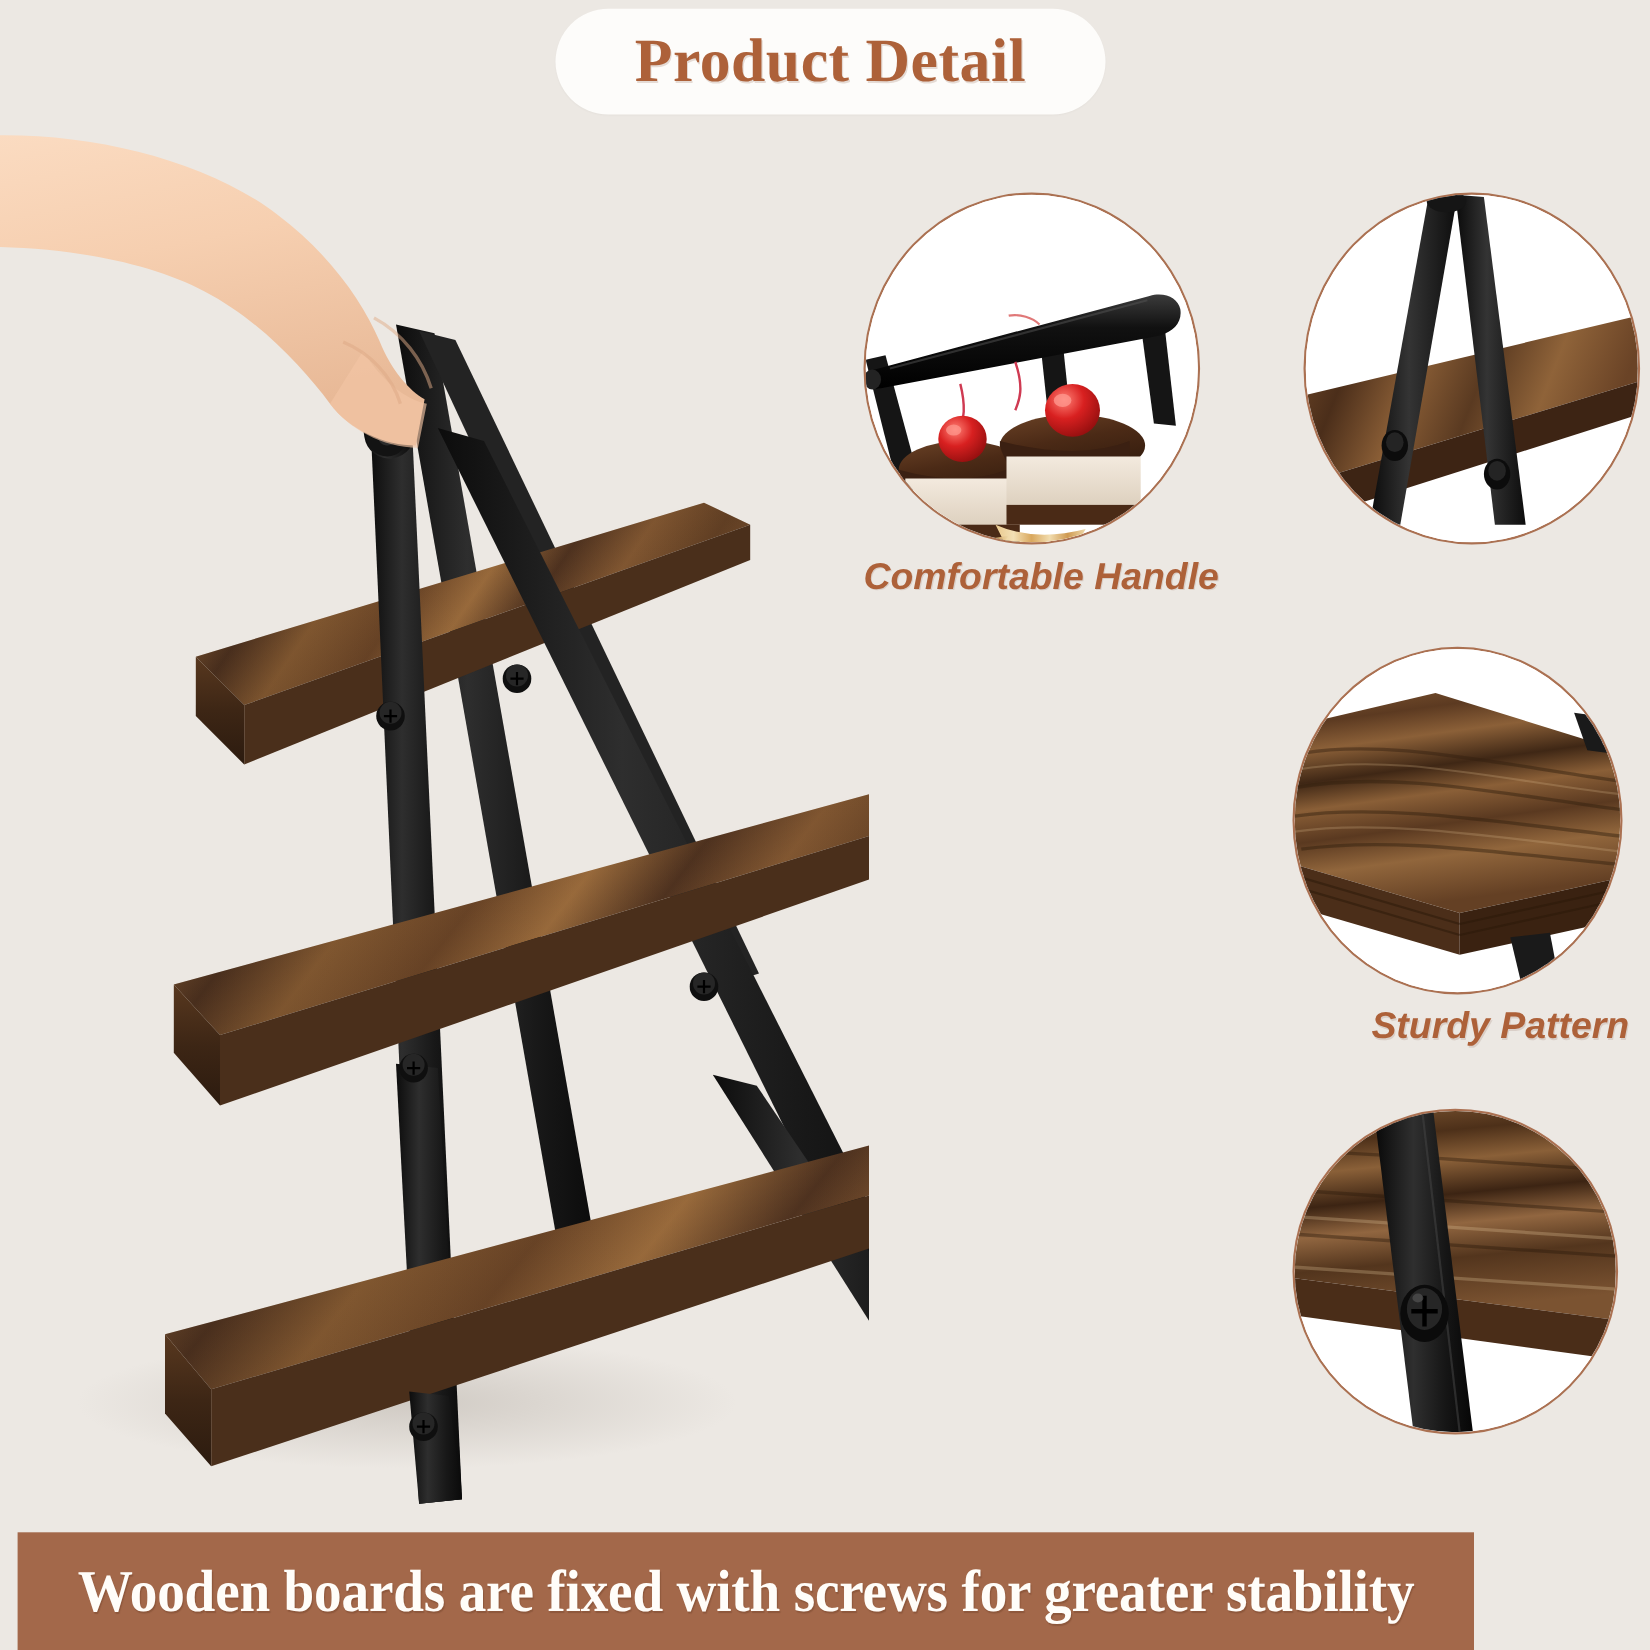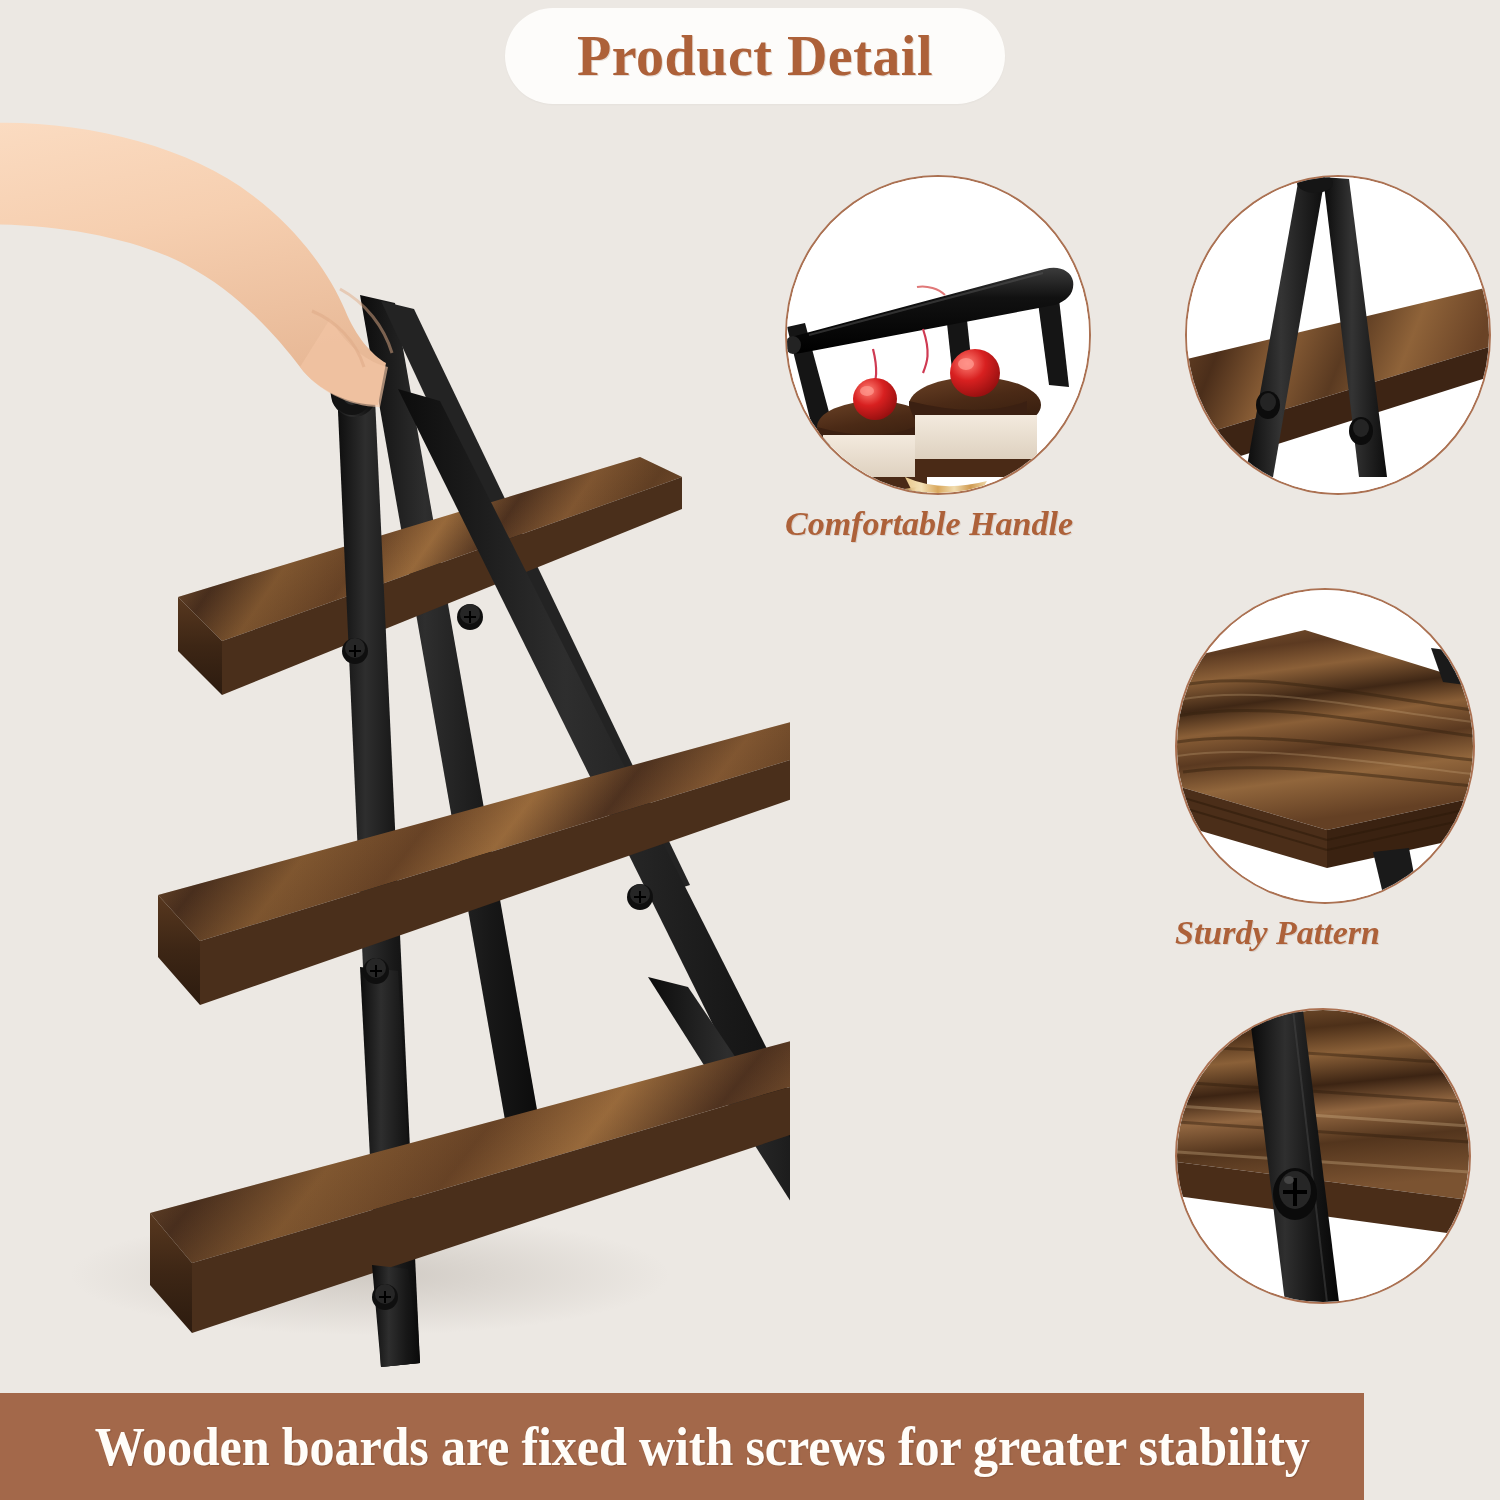--- a/index.html
+++ b/index.html
@@ -22,23 +22,23 @@
   }
   .title-pill span{
     font-family:"Liberation Serif",serif;
     font-weight:bold;font-size:56px;letter-spacing:.5px;
     color:#ad6139;
     text-shadow:1px 1px 0 rgba(120,70,45,.18);
   }
 
   
   .banner{
-    position:absolute;left:0;top:1393px;width:1324px;height:107px;
+    position:absolute;left:16px;top:1393px;width:1324px;height:107px;
     background:#a3684a;
-    display:flex;align-items:center;justify-content:center;padding-left:40px;
+    display:flex;align-items:center;justify-content:center;
   }
   .banner span{
     color:#fffdf9;font-weight:bold;font-size:54px;
     font-family:"Liberation Serif",serif;
     transform:scaleX(.93);
     letter-spacing:-.2px;
     text-shadow:1px 1px 1px rgba(80,40,20,.25);
     white-space:nowrap;
   }
 
@@ -54,22 +54,22 @@
   .circle{
     position:absolute;left:0;top:0;
     border-radius:50%;
     background:#ffffff;
     border:2px solid #a9itemp;
     overflow:hidden;
   }
   .circle{border:2px solid #ab7152;}
   .circle svg{position:absolute;left:0;top:0;}
   .caption{
-    position:absolute;width:100%;text-align:left;
-    font-family:Liberation Serif, serif;
+    position:absolute;width:100%;text-align:right;
+    font-family:Liberation Sans, sans-serif;
     font-style:italic;font-weight:bold;
     color:#ad6139;
     text-shadow:1px 1px 0 rgba(120,70,45,.15);
     white-space:nowrap;
   }
 </style>
 </head>
 <body>
 
 <div class="stage">

